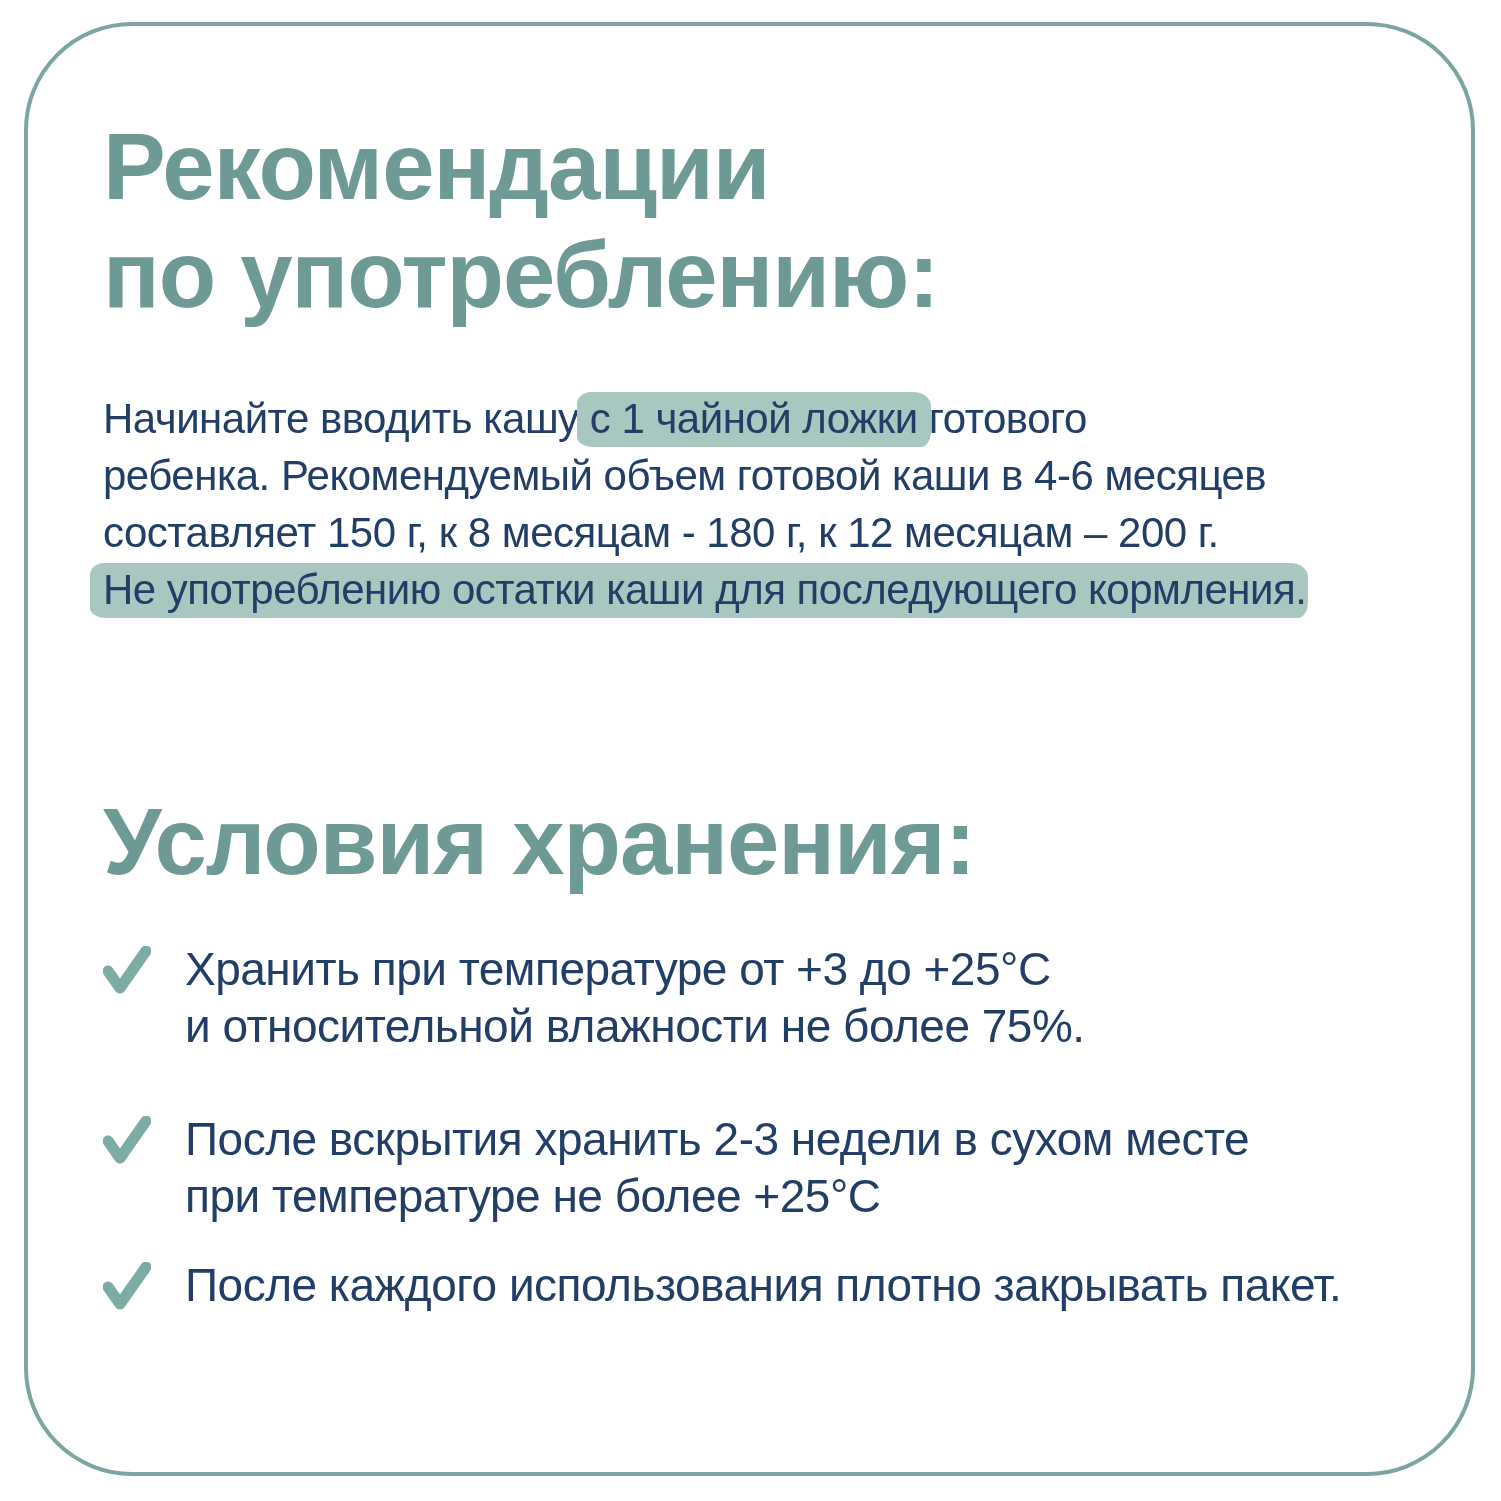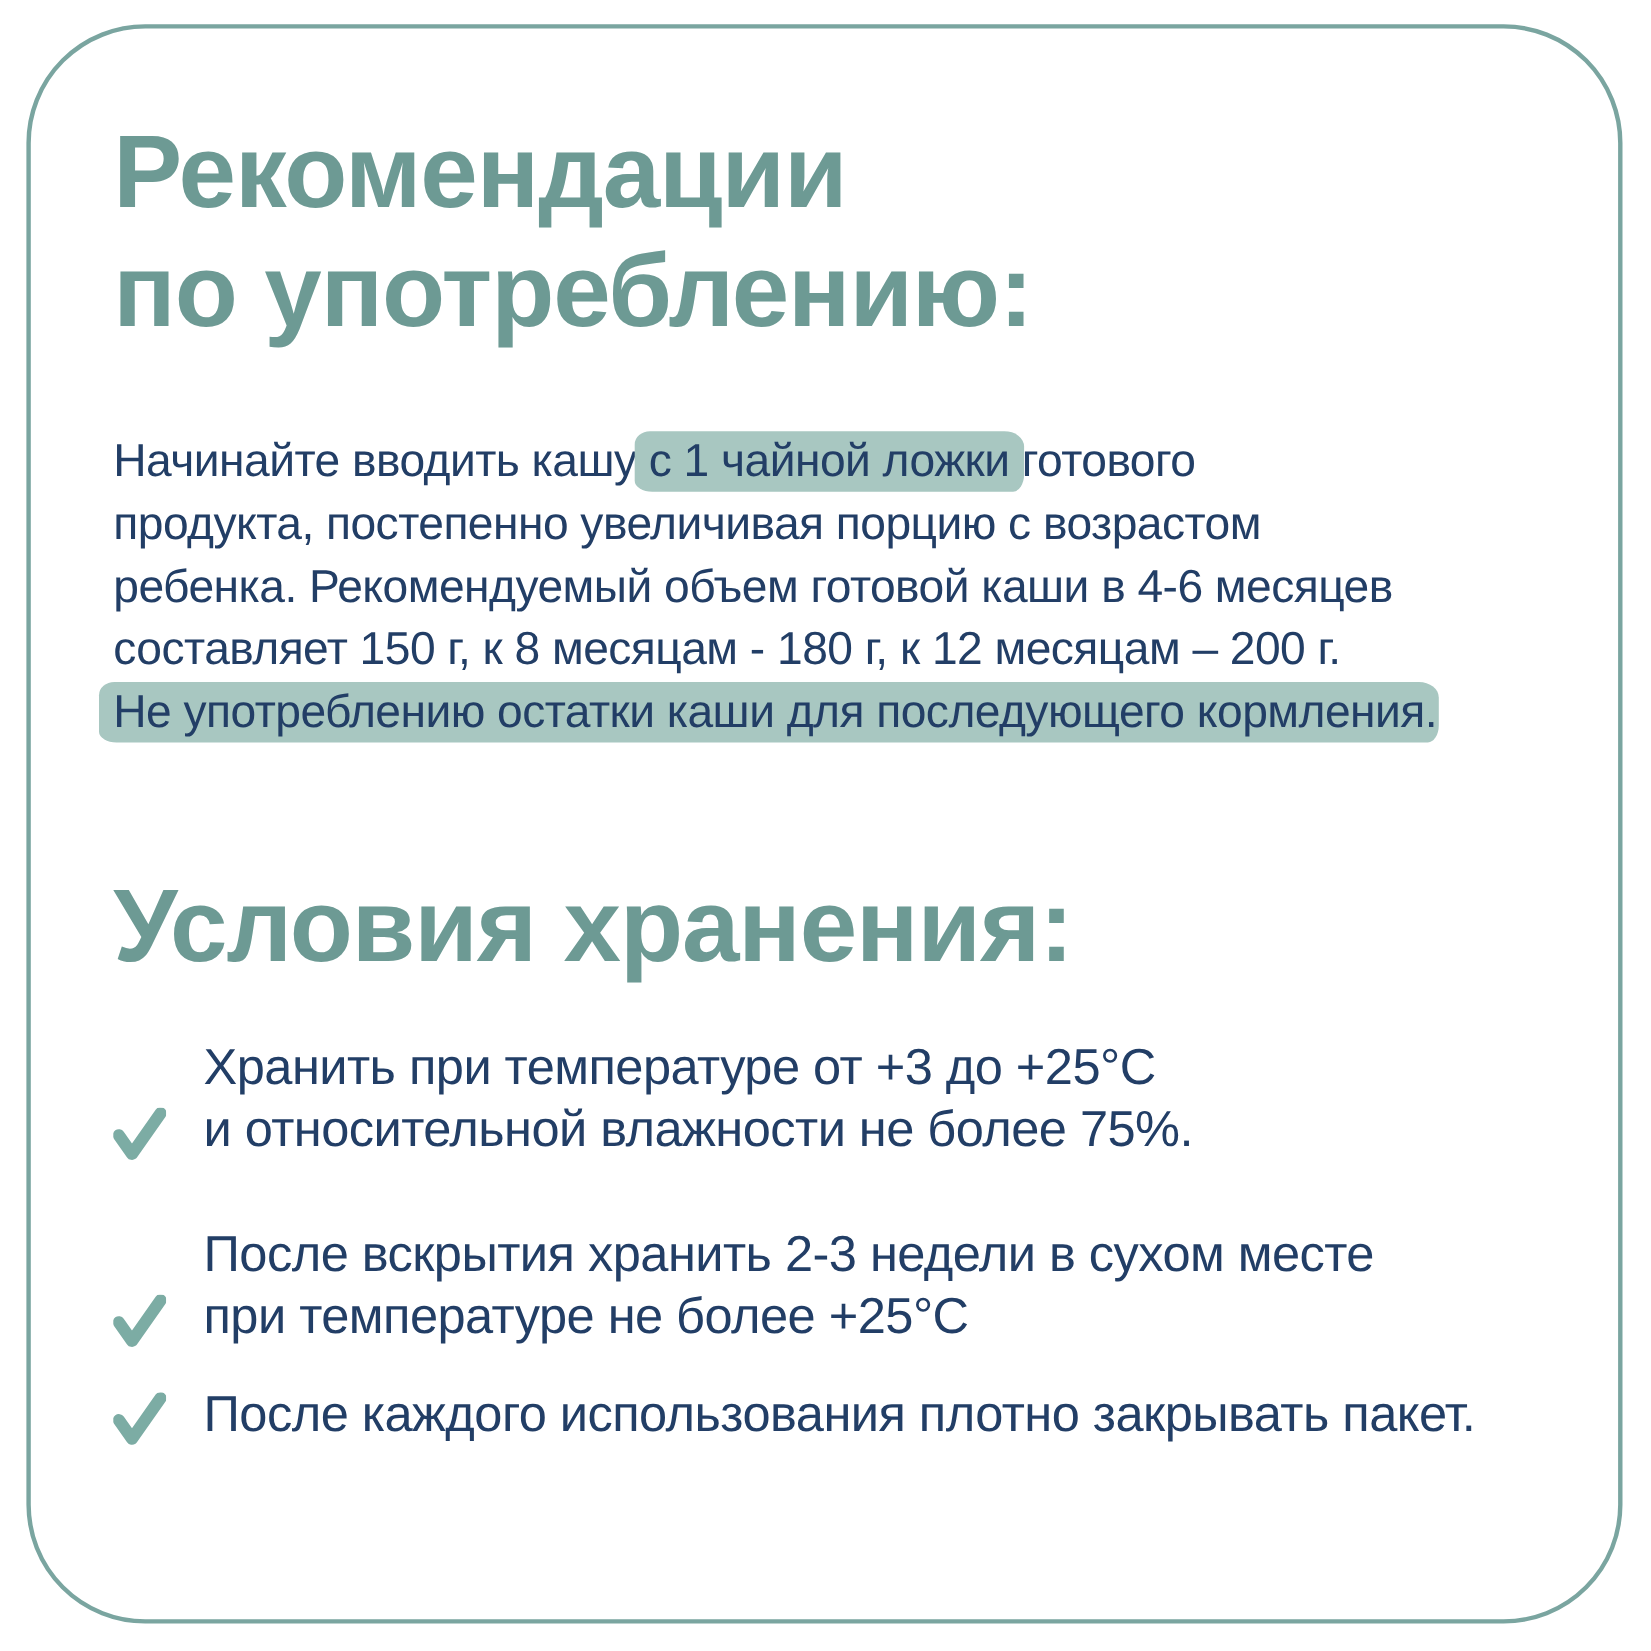--- a/index.html
+++ b/index.html
@@ -31,21 +31,21 @@
     position: absolute;
     left: 103px;
     margin: 0;
     font-size: 94px;
     line-height: 108px;
     font-weight: bold;
     letter-spacing: -1px;
     color: #6d9a94;
     white-space: pre-line;
   }
-  #heading-recommendations { top: 102px; }
+  #heading-recommendations { top: 113px; }
   #heading-storage { top: 788px; }
   .paragraph {
     position: absolute;
     left: 103px;
     top: 390px;
     font-size: 42px;
     line-height: 57px;
     color: #223e66;
     letter-spacing: -0.5px;
   }
@@ -57,21 +57,21 @@
     border-radius: 14px 18px 10px 16px / 12px 14px 16px 10px;
     box-decoration-break: clone;
   }
   .bullets {
     position: absolute;
     left: 103px;
     top: 941px;
   }
   .bullet {
     display: flex;
-    align-items: flex-end;
+    align-items: flex-start;
   }
   .bullet-2 { margin-top: 56px; }
   .bullet-3 { margin-top: 32px; }
   .check-icon {
     flex: 0 0 auto;
     width: 48px;
     height: 48px;
     margin-top: 5px;
     margin-right: 34px;
   }
@@ -87,21 +87,20 @@
 <body>
 
 <div class="stage">
   <div class="card-border"></div>
 
   <h1 class="heading" id="heading-recommendations">Рекомендации
 по употреблению:</h1>
 
   <div class="paragraph" id="paragraph">
       <div class="pline"><span>Начинайте вводить кашу </span><span class="hl">с 1 чайной ложки</span><span> готового</span></div>
-      <div class="pline"><span>продукта, постепенно увеличивая порцию с возрастом</span></div>
       <div class="pline"><span>ребенка. Рекомендуемый объем готовой каши в 4-6 месяцев</span></div>
       <div class="pline"><span>составляет 150 г, к 8 месяцам - 180 г, к 12 месяцам – 200 г.</span></div>
       <div class="pline"><span class="hl">Не употреблению остатки каши для последующего кормления</span><span>.</span></div>
     </div>
 
   <h2 class="heading" id="heading-storage">Условия хранения:</h2>
 
   <div class="bullets" id="bullets">
       <div class="bullet">
         <svg viewBox="0 0 48 48" class="check-icon">

